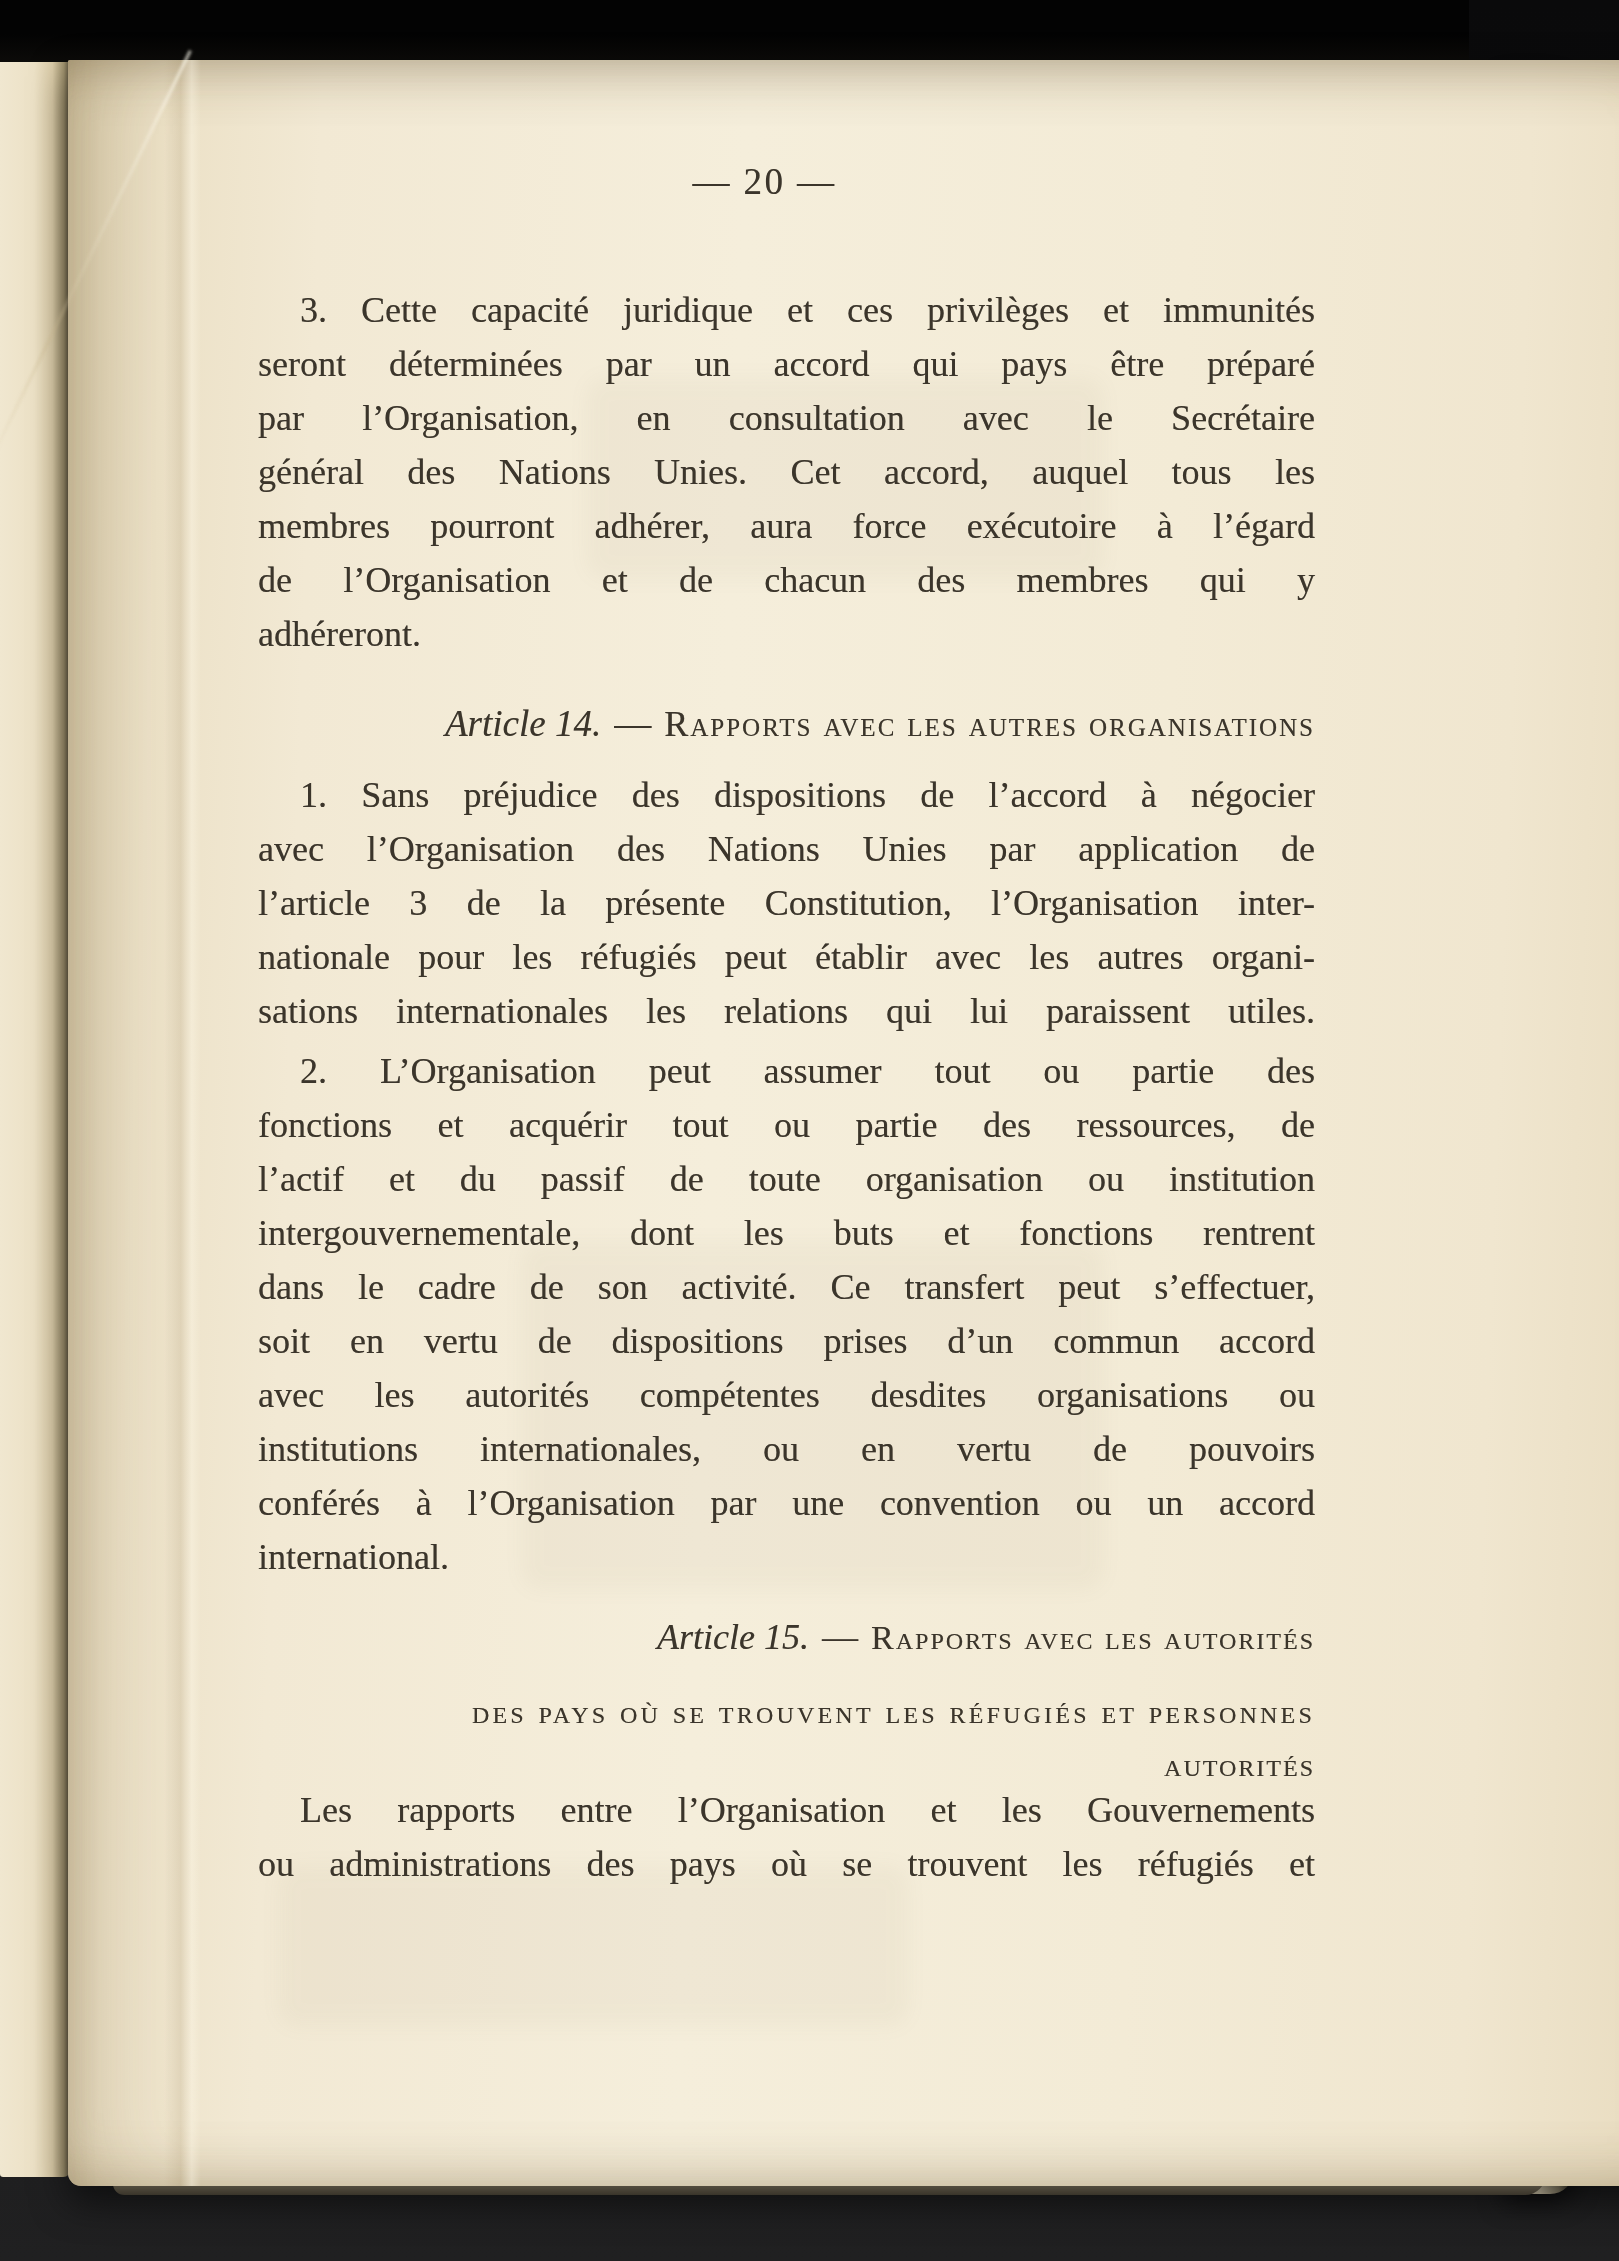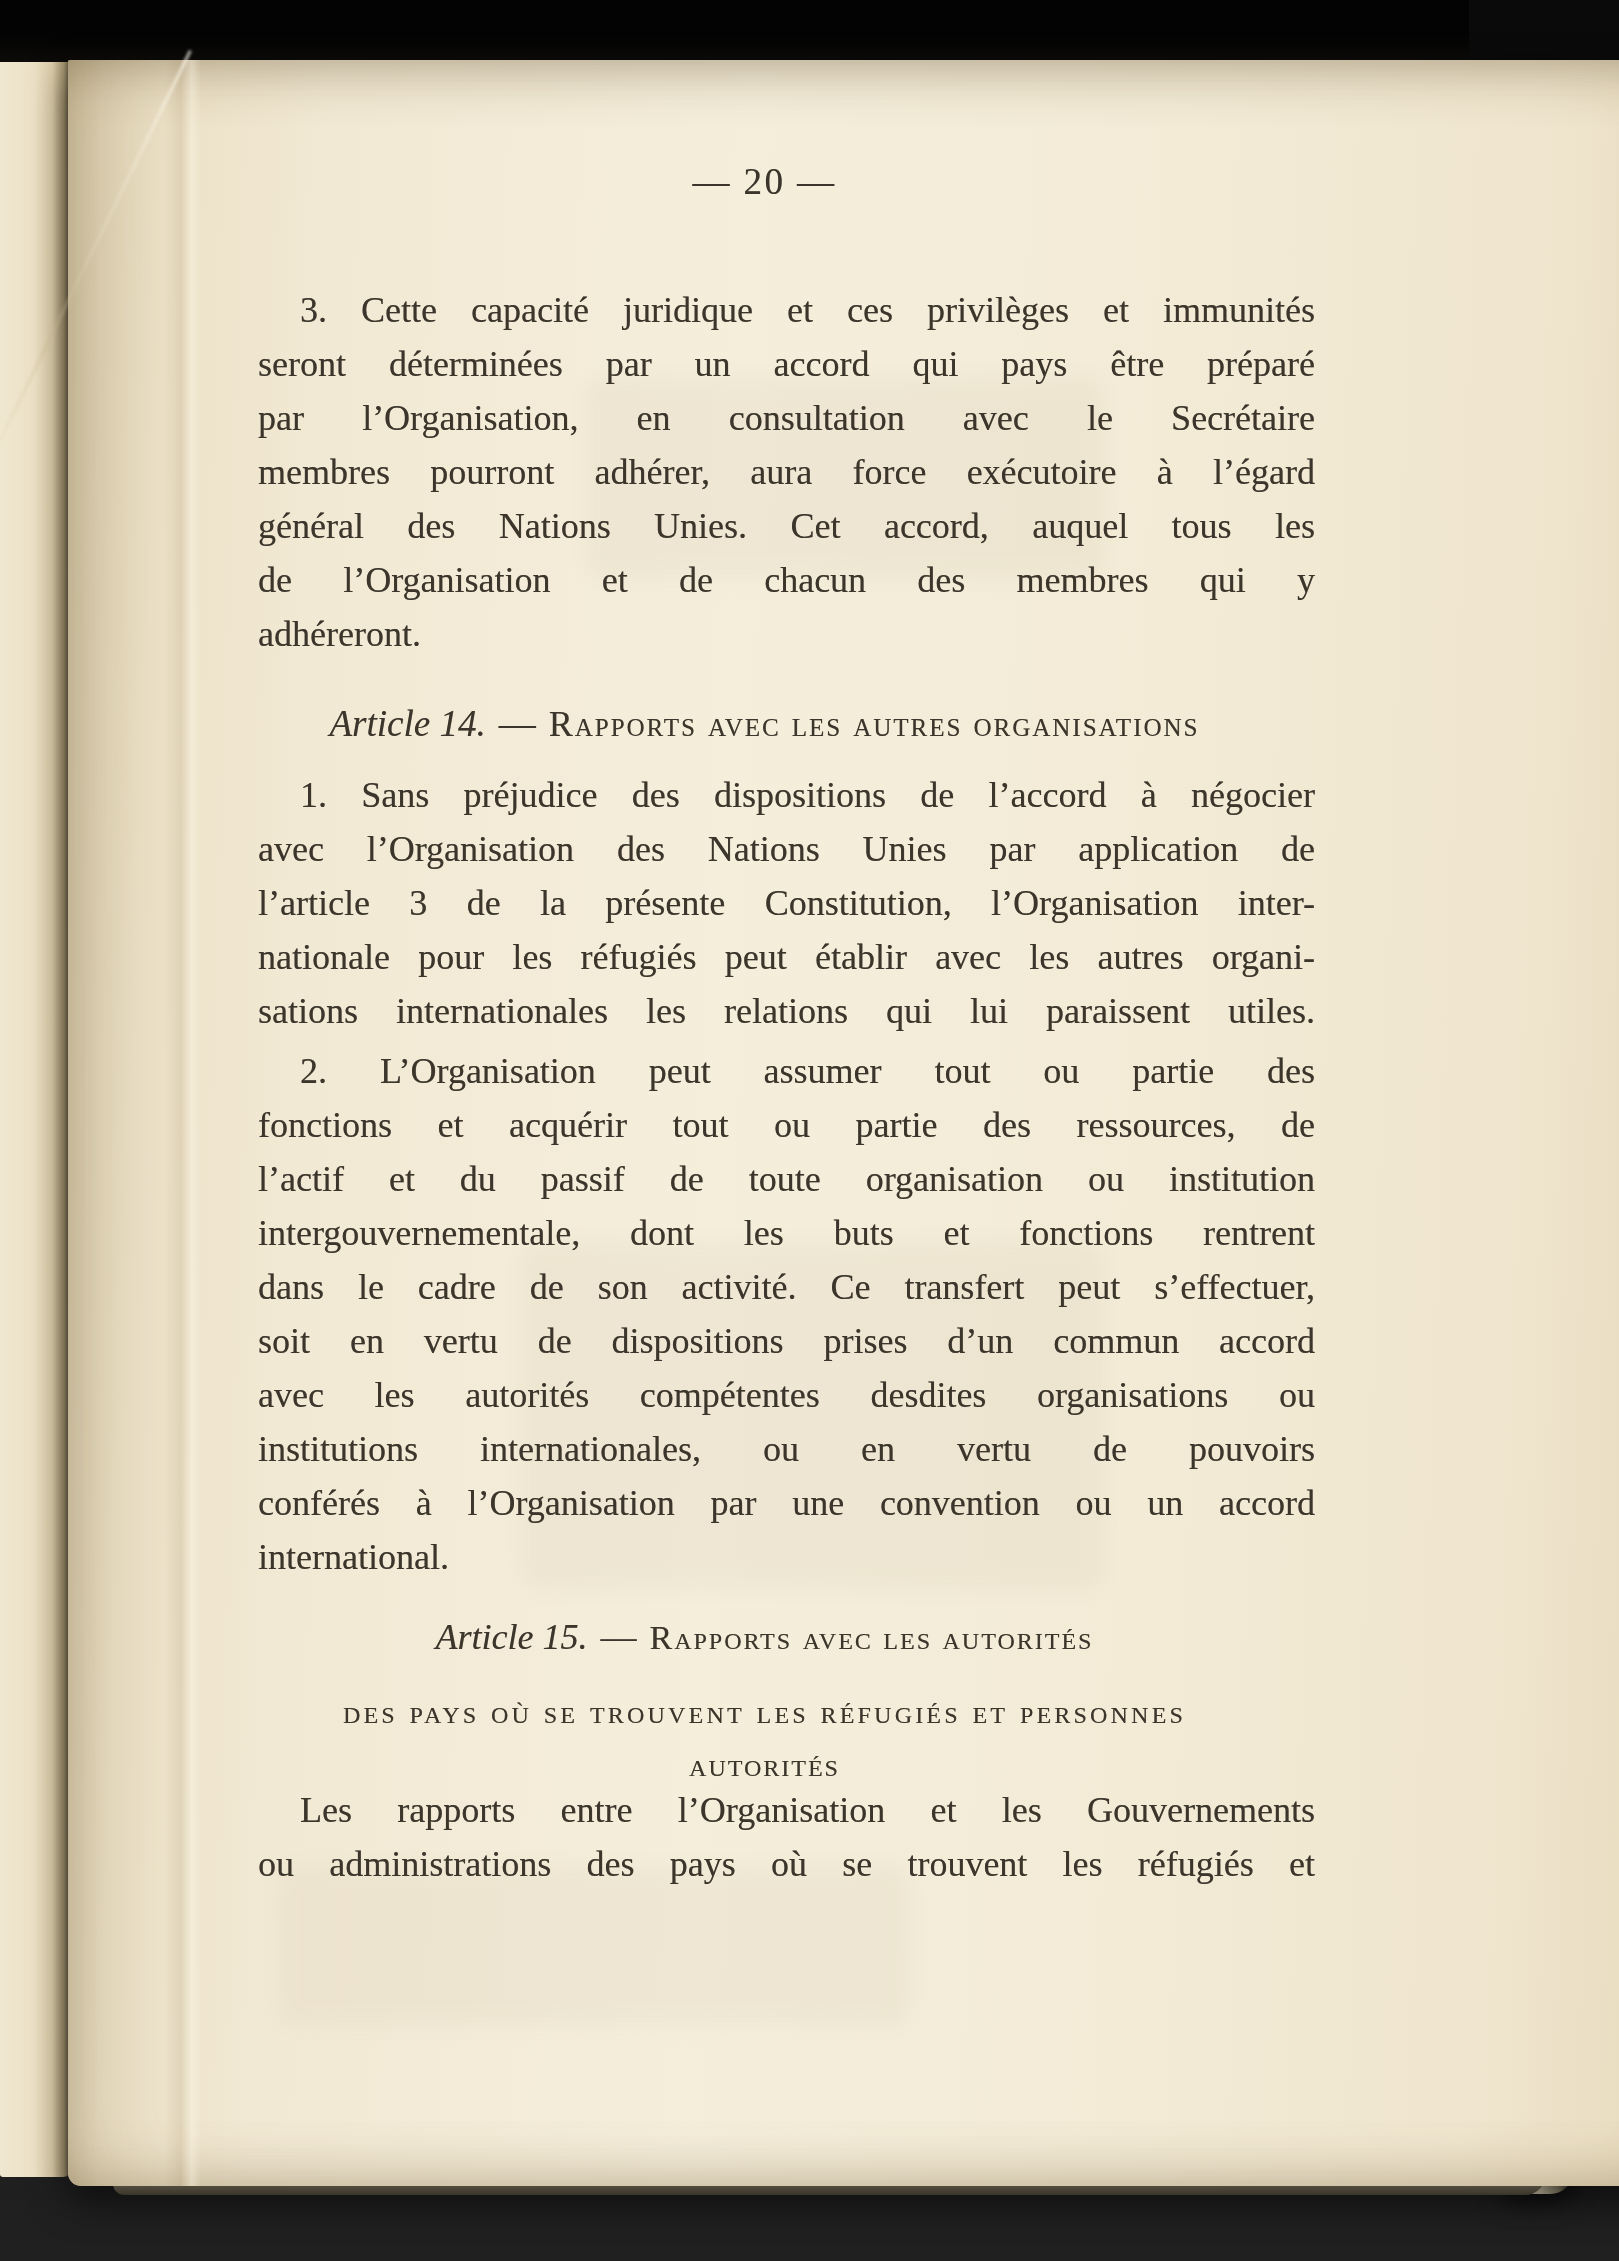--- a/index.html
+++ b/index.html
@@ -75,21 +75,21 @@
   .para { font-size: 36px; line-height: 54px; }
   .line { text-align: justify; text-align-last: justify; margin-left: 44px; }
   .line.line-last { text-align-last: left; }
   .para .line:first-child { text-indent: 42px; }
 
   .p3 { top: 223px; }
   .p1 { top: 708px; }
   .p2 { top: 984px; }
   .p6 { top: 1723px; }
 
-  .heading { text-align: center; }
+  .heading { text-align: right; }
   .it { font-style: italic; }
   .sc { font-variant: small-caps; letter-spacing: 2px; }
   .dash { margin: 0 13px; }
 
   .h14 { top: 631px; font-size: 37px; line-height: 65px; white-space: nowrap; }
   .h14 .sc { font-size: 36px; }
 
   .h15 { top: 1551px; font-size: 36px; line-height: 53px; }
   .h15 .sc { font-size: 34px; }
   .h15 .sc-wide { font-variant: small-caps; letter-spacing: 3.2px; font-size: 34px; margin-top: 21px; }
@@ -111,22 +111,22 @@
     <div class="ghost ghost-3"></div>
 
     <div class="text-block">
 
       <div class="block pageno">— 20 —</div>
 
       <div class="block para p3">
           <div class="line">3. Cette capacité juridique et ces privilèges et immunités</div>
           <div class="line">seront déterminées par un accord qui pays être préparé</div>
           <div class="line">par l’Organisation, en consultation avec le Secrétaire</div>
+          <div class="line">général des Nations Unies. Cet accord, auquel tous les</div>
           <div class="line">membres pourront adhérer, aura force exécutoire à l’égard</div>
-          <div class="line">général des Nations Unies. Cet accord, auquel tous les</div>
           <div class="line">de l’Organisation et de chacun des membres qui y</div>
           <div class="line line-last">adhéreront.</div>
         </div>
 
       <div class="block heading h14">
         <span class="it">Article 14.</span><span class="dash">—</span><span class="sc">Rapports avec les autres organisations</span>
       </div>
 
       <div class="block para p1">
           <div class="line">1. Sans préjudice des dispositions de l’accord à négocier</div>

